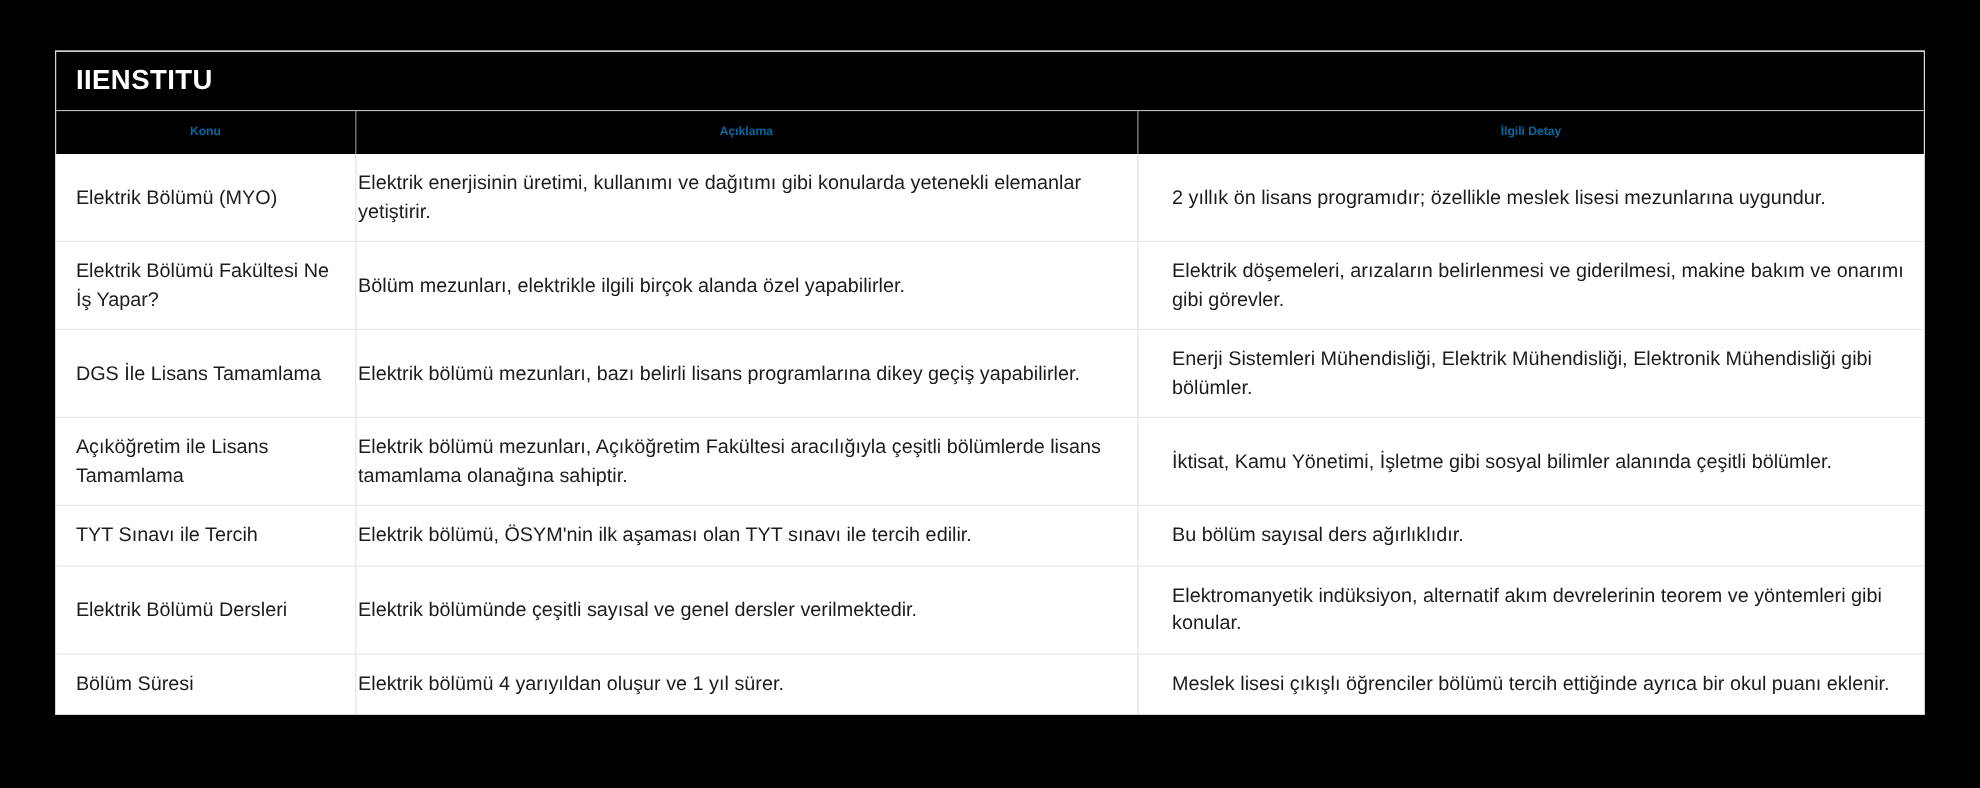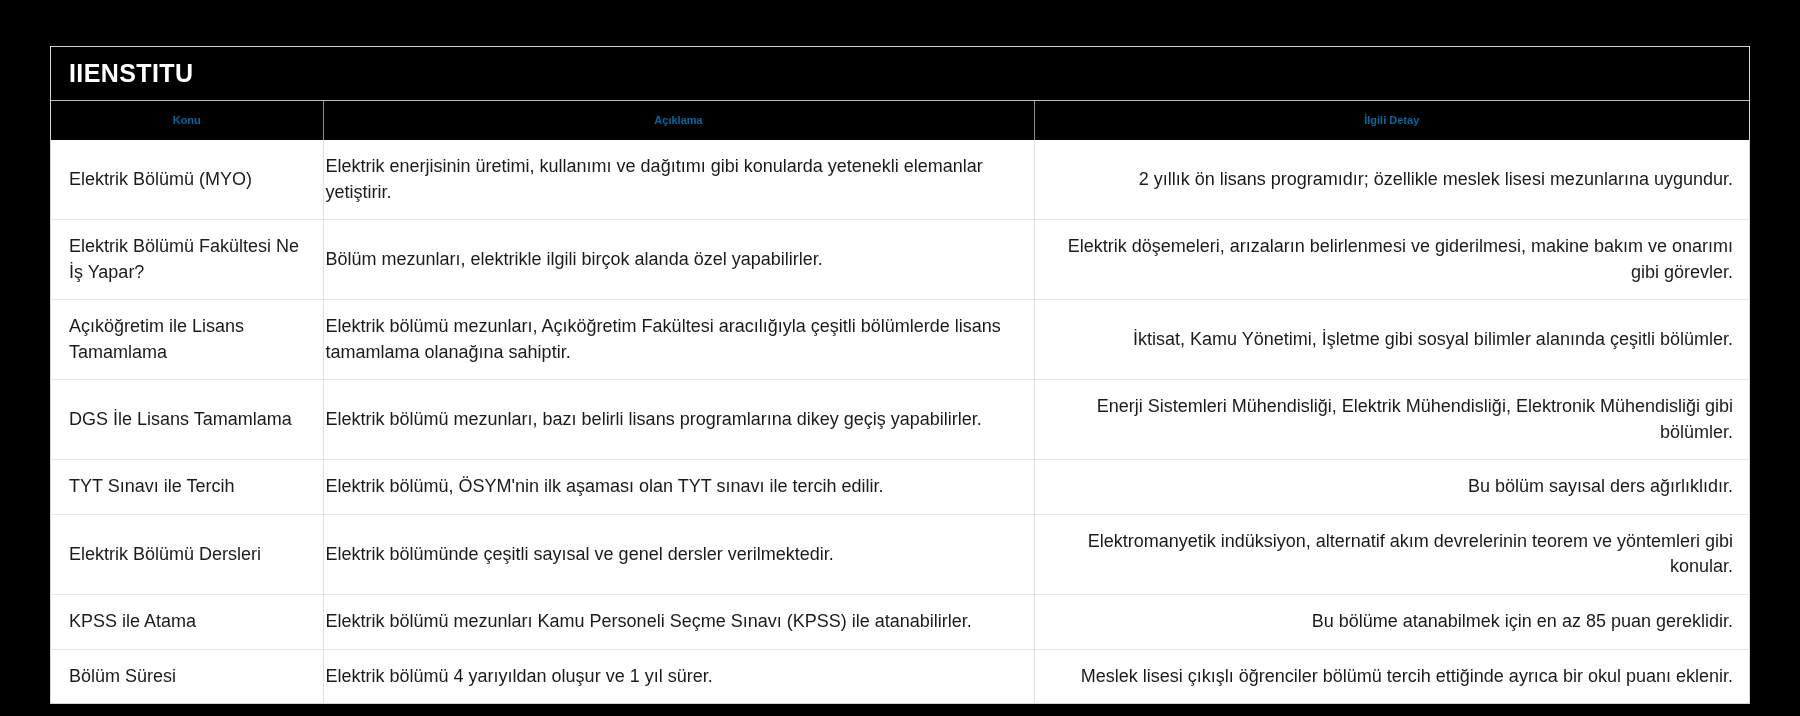--- a/index.html
+++ b/index.html
@@ -100,22 +100,21 @@
   }
   tbody td:last-child { border-right: none; }
 
   tbody td.cell-konu {
     padding-left: 18px;
   }
   tbody td.cell-aciklama {
     padding-left: 2px;
   }
   tbody td.cell-detay {
-    padding-left: 10px;
-    text-align: right;
+    padding-left: 31px;
   }
 </style>
 </head>
 <body>
 
 <div class="page">
   <div class="table-card">
 
     <div class="brand-bar">
       <div class="brand-logo">IIENSTITU</div>
@@ -143,48 +142,43 @@
         </tr>
 
 
         <tr class="body-row">
           <td class="cell-konu">Elektrik Bölümü Fakültesi Ne İş Yapar?</td>
           <td class="cell-aciklama">Bölüm mezunları, elektrikle ilgili birçok alanda özel yapabilirler.</td>
           <td class="cell-detay">Elektrik döşemeleri, arızaların belirlenmesi ve giderilmesi, makine bakım ve onarımı gibi görevler.</td>
         </tr>
 
         <tr class="body-row">
+          <td class="cell-konu">DGS İle Lisans Tamamlama</td>
+          <td class="cell-aciklama">Elektrik bölümü mezunları, bazı belirli lisans programlarına dikey geçiş yapabilirler.</td>
+          <td class="cell-detay">Enerji Sistemleri Mühendisliği, Elektrik Mühendisliği, Elektronik Mühendisliği gibi bölümler.</td>
+        </tr>
+
+        <tr class="body-row">
           <td class="cell-konu">Açıköğretim ile Lisans Tamamlama</td>
           <td class="cell-aciklama">Elektrik bölümü mezunları, Açıköğretim Fakültesi aracılığıyla çeşitli bölümlerde lisans tamamlama olanağına sahiptir.</td>
           <td class="cell-detay">İktisat, Kamu Yönetimi, İşletme gibi sosyal bilimler alanında çeşitli bölümler.</td>
-        </tr>
-
-        <tr class="body-row">
-          <td class="cell-konu">DGS İle Lisans Tamamlama</td>
-          <td class="cell-aciklama">Elektrik bölümü mezunları, bazı belirli lisans programlarına dikey geçiş yapabilirler.</td>
-          <td class="cell-detay">Enerji Sistemleri Mühendisliği, Elektrik Mühendisliği, Elektronik Mühendisliği gibi bölümler.</td>
         </tr>
 
         <tr class="body-row">
           <td class="cell-konu">TYT Sınavı ile Tercih</td>
           <td class="cell-aciklama">Elektrik bölümü, ÖSYM'nin ilk aşaması olan TYT sınavı ile tercih edilir.</td>
           <td class="cell-detay">Bu bölüm sayısal ders ağırlıklıdır.</td>
         </tr>
 
         <tr class="body-row">
           <td class="cell-konu">Elektrik Bölümü Dersleri</td>
           <td class="cell-aciklama">Elektrik bölümünde çeşitli sayısal ve genel dersler verilmektedir.</td>
           <td class="cell-detay">Elektromanyetik indüksiyon, alternatif akım devrelerinin teorem ve yöntemleri gibi konular.</td>
         </tr>
 
-        <tr class="body-row">
-          <td class="cell-konu">KPSS ile Atama</td>
-          <td class="cell-aciklama">Elektrik bölümü mezunları Kamu Personeli Seçme Sınavı (KPSS) ile atanabilirler.</td>
-          <td class="cell-detay">Bu bölüme atanabilmek için en az 85 puan gereklidir.</td>
-        </tr>
 
         <tr class="body-row">
           <td class="cell-konu">Bölüm Süresi</td>
           <td class="cell-aciklama">Elektrik bölümü 4 yarıyıldan oluşur ve 1 yıl sürer.</td>
           <td class="cell-detay">Meslek lisesi çıkışlı öğrenciler bölümü tercih ettiğinde ayrıca bir okul puanı eklenir.</td>
         </tr>
 
 
       </tbody>
     </table>

